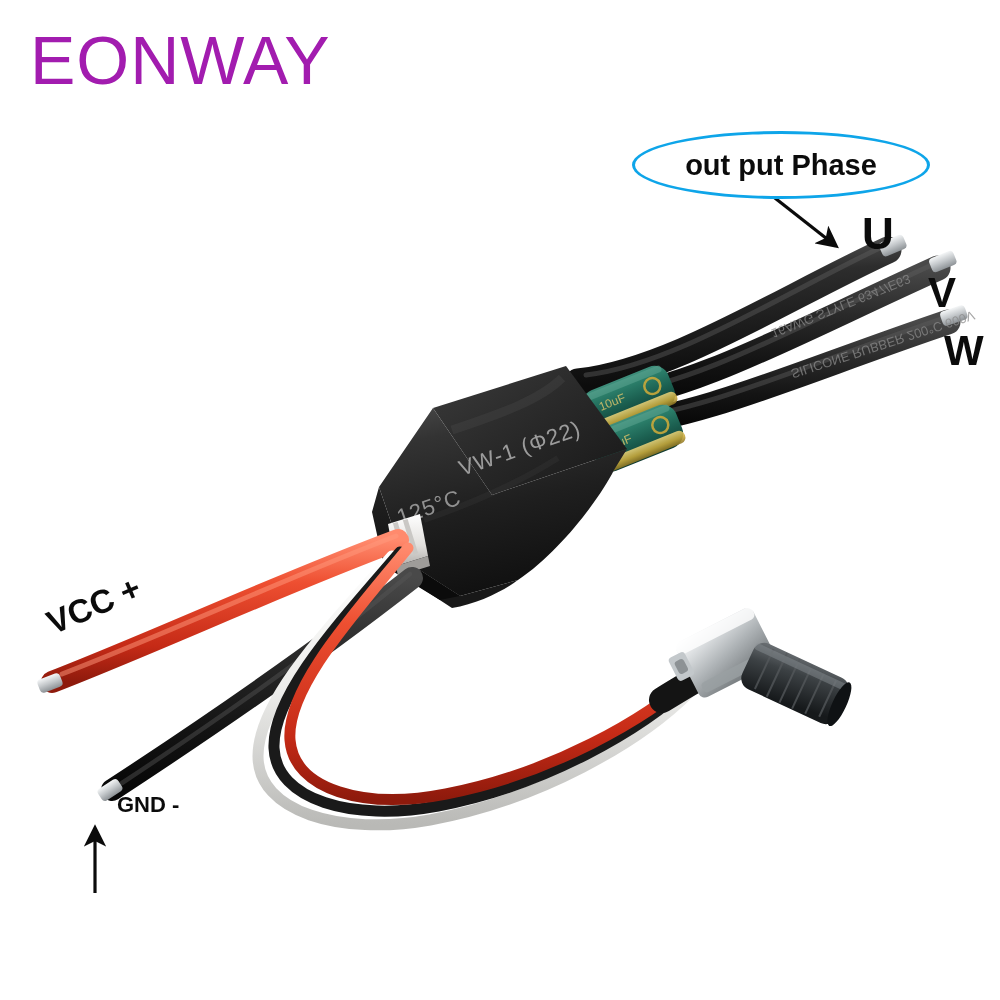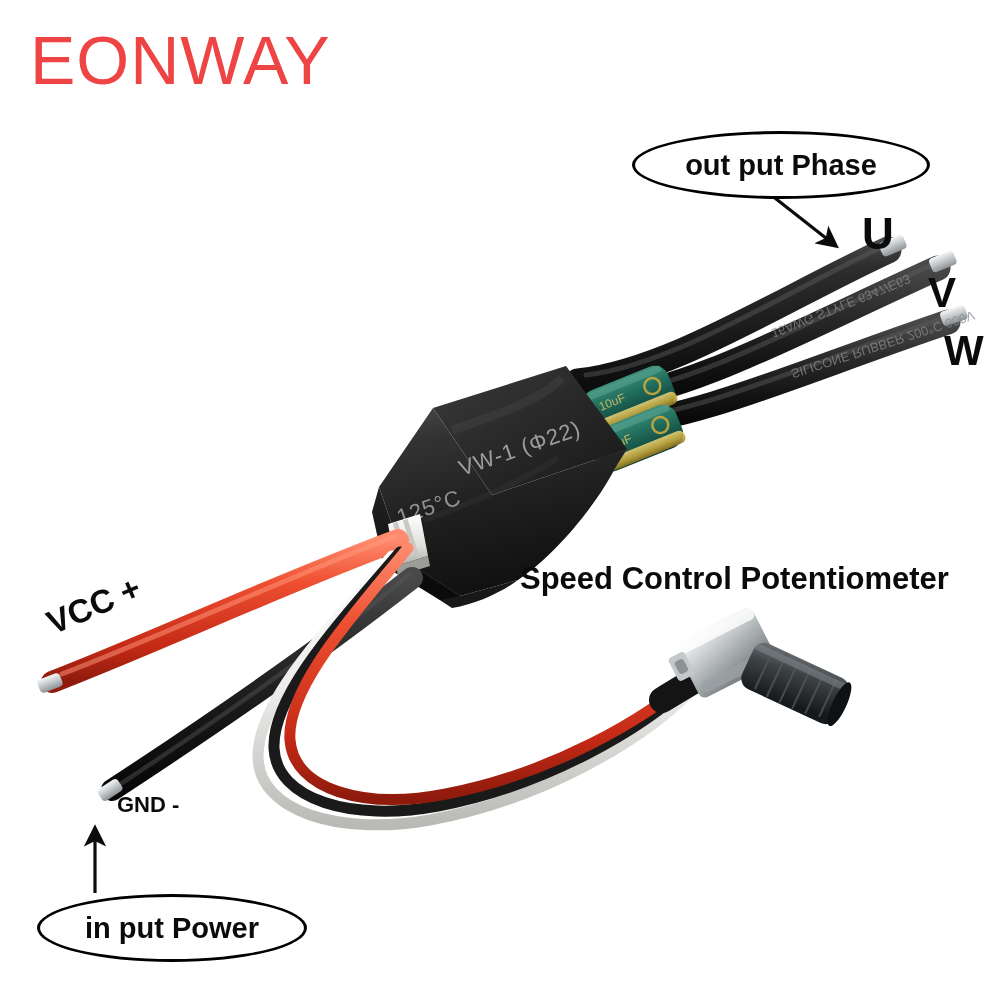--- a/index.html
+++ b/index.html
@@ -37,33 +37,33 @@
   }
 
   
   #brand {
     position: absolute;
     left: 30px;
     top: 26px;
     font-size: 68px;
     font-weight: normal;
     letter-spacing: 1px;
-    color: #ef4444;
+    color: #a21caf;
     font-family: "Liberation Sans", sans-serif;
     white-space: nowrap;
     line-height: 1;
   }
 
   
   .callout {
     position: absolute;
     display: flex;
     align-items: center;
     justify-content: center;
-    border: 3px solid #000000;
+    border: 3px solid #0ea5e9;
     border-radius: 50%;
     background: #ffffff;
     color: #0b0b0b;
     font-weight: bold;
     font-family: "Liberation Sans", sans-serif;
     white-space: nowrap;
     text-align: center;
   }
   #callout-output {
     left: 632px; top: 131px;
@@ -302,25 +302,23 @@
 
     <line x1="766" y1="191" x2="836" y2="246" stroke="#0b0b0b" stroke-width="3.2" marker-end="url(#arrowHead)"></line>
 
     <line x1="95" y1="893" x2="95" y2="828" stroke="#0b0b0b" stroke-width="3.2" marker-end="url(#arrowHead)"></line>
   </svg>
 
   <div id="brand">EONWAY</div>
 
   <div class="callout" id="callout-output">out put Phase</div>
 
-  <div class="callout" id="callout-input">in put Power</div>
 
   <div class="anno-text" id="label-u">U</div>
   <div class="anno-text" id="label-v">V</div>
   <div class="anno-text" id="label-w">W</div>
 
-  <div class="anno-text" id="label-pot">Speed Control Potentiometer</div>
 
   <div class="anno-text" id="label-vcc">VCC +</div>
 
   <div class="anno-text" id="label-gnd">GND -</div>
 
 </div>
 
 </body></html>

